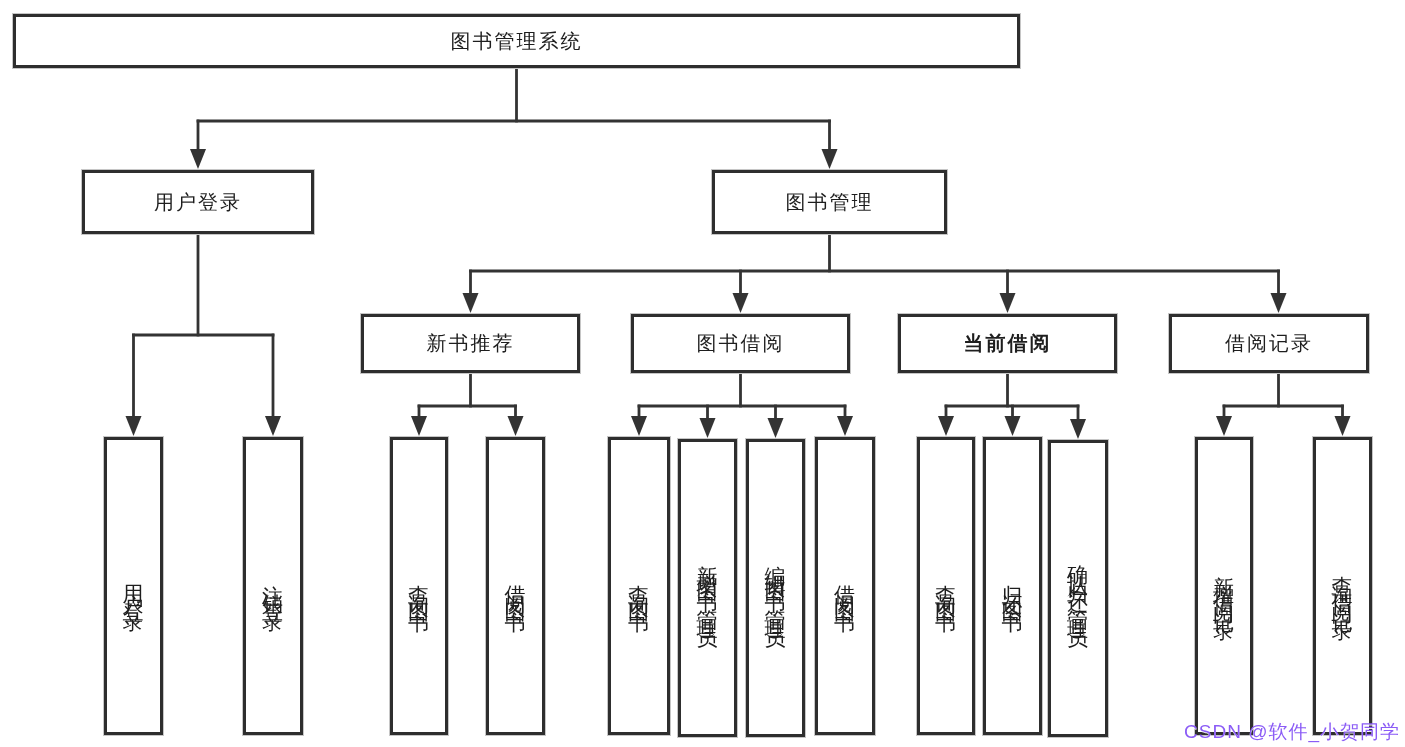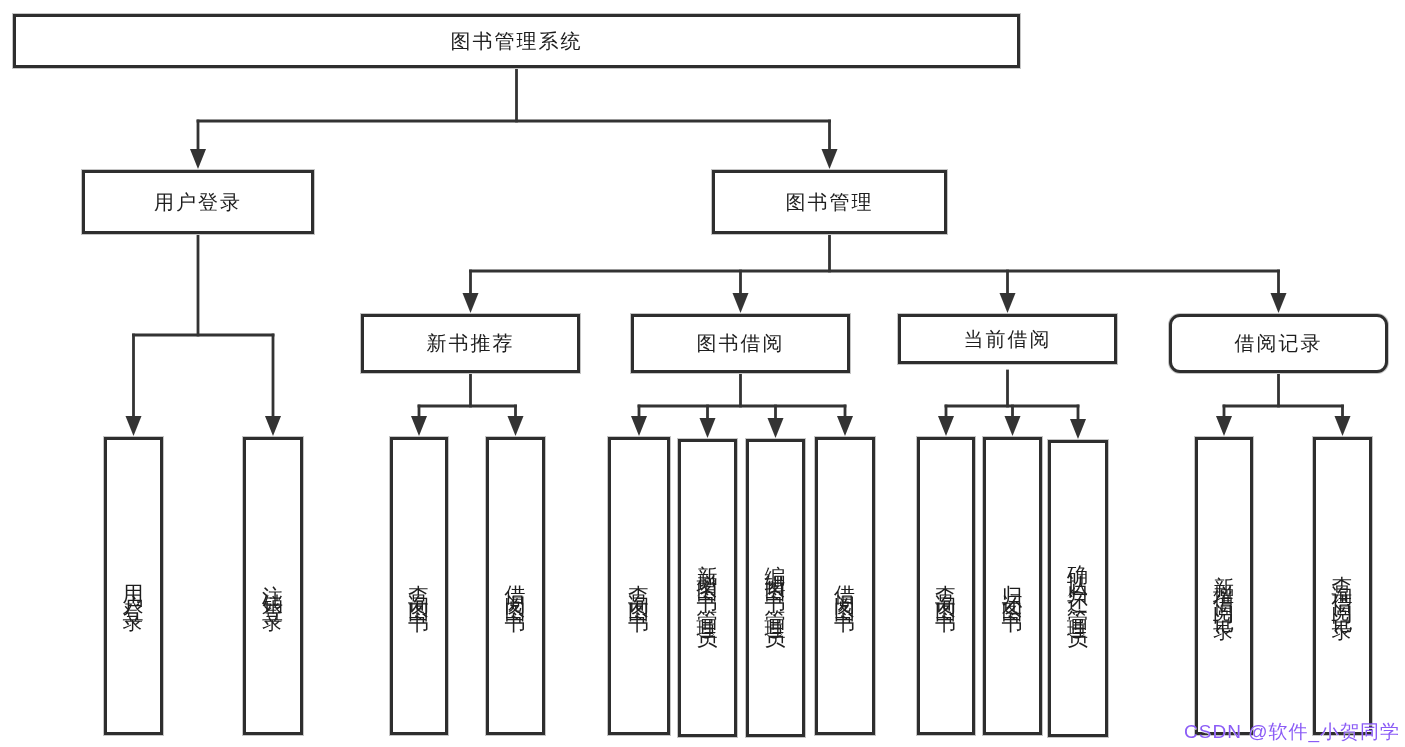--- a/index.html
+++ b/index.html
@@ -122,24 +122,24 @@
     </div>
     <div class="node" style="left: 361px; top: 314px; width: 219px; height: 59px;">
       <span class="label">新书推荐</span>
     </div>
     <div class="node" style="left: 712px; top: 170px; width: 235px; height: 64px;">
       <span class="label">图书管理</span>
     </div>
     <div class="node" style="left: 631px; top: 314px; width: 219px; height: 59px;">
       <span class="label">图书借阅</span>
     </div>
-    <div class="node" style="left: 898px; top: 314px; width: 219px; height: 50px;">
+    <div class="node" style="left: 898px; top: 314px; width: 219px; height: 59px; font-weight: bold;">
       <span class="label">当前借阅</span>
     </div>
-    <div class="node" style="left: 1169px; top: 314px; width: 219px; height: 59px; border-radius: 11px;">
+    <div class="node" style="left: 1169px; top: 314px; width: 200px; height: 59px;">
       <span class="label">借阅记录</span>
     </div>
     <div class="node vertical" style="left: 104px; top: 437px; width: 59px; height: 298px;">
       <span class="label">用户登录</span>
     </div>
     <div class="node vertical" style="left: 243px; top: 437px; width: 60px; height: 298px;">
       <span class="label">注销登录</span>
     </div>
     <div class="node vertical" style="left: 390px; top: 437px; width: 58px; height: 298px;">
       <span class="label">查询图书</span>

